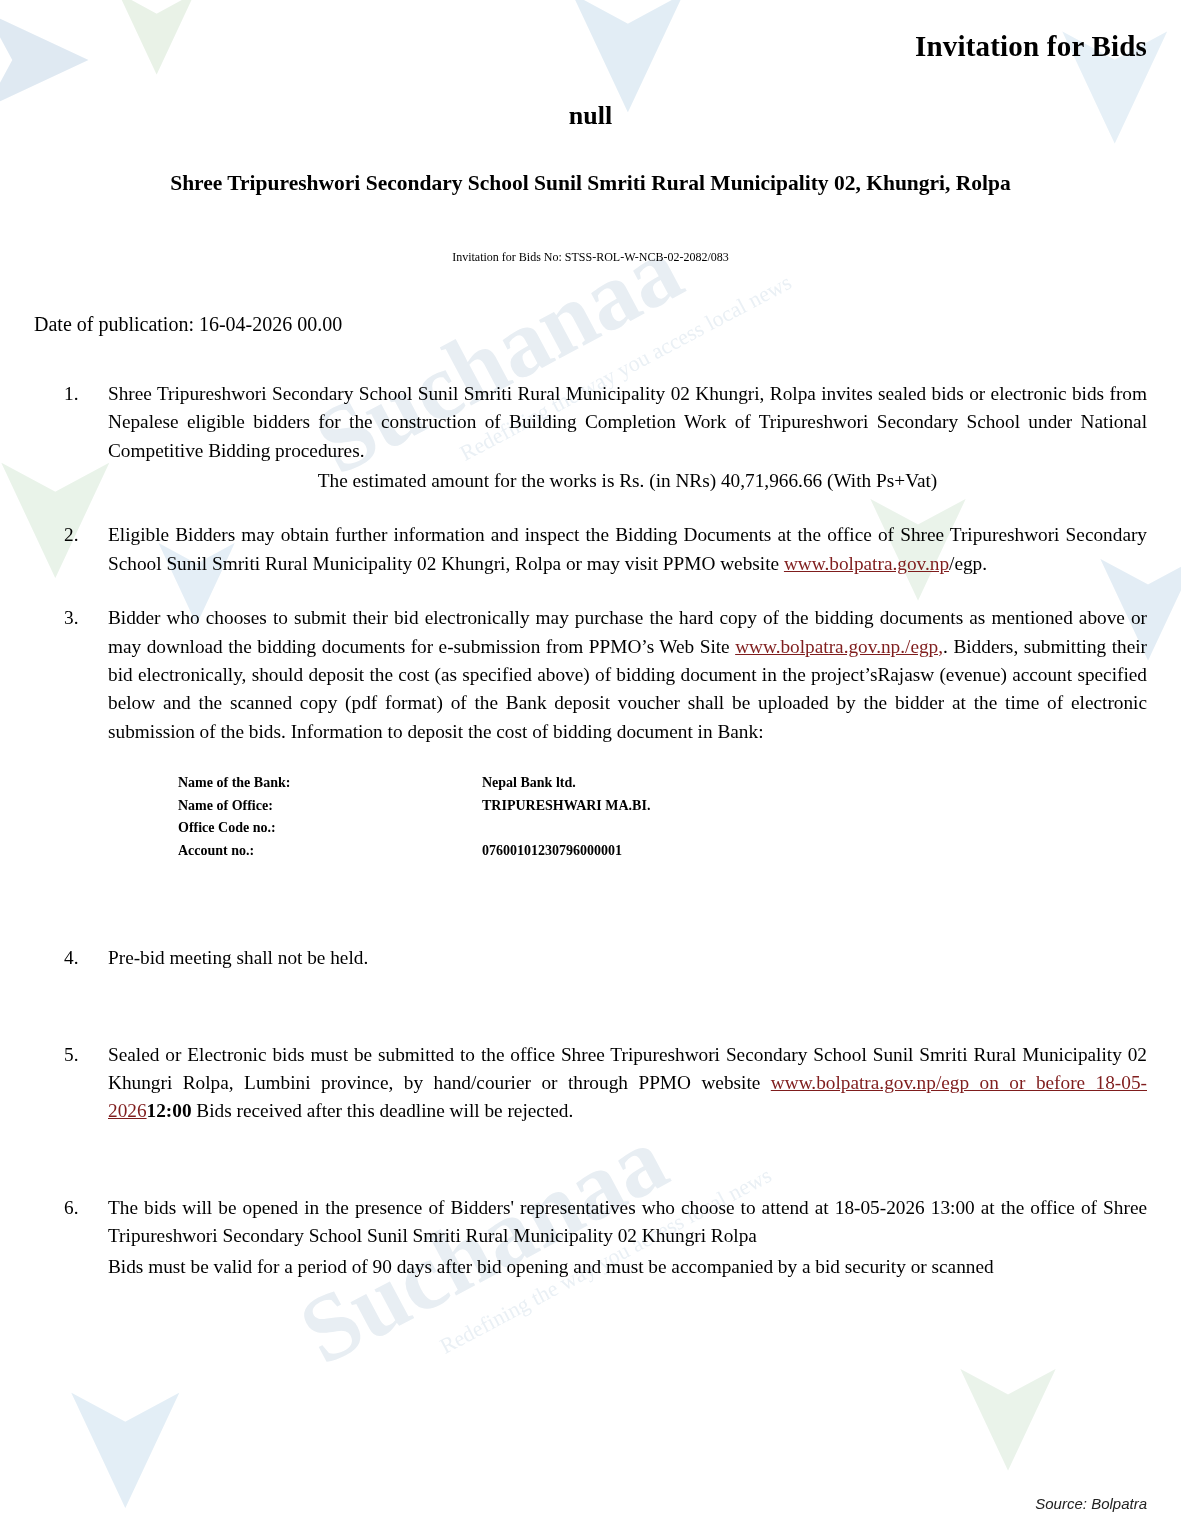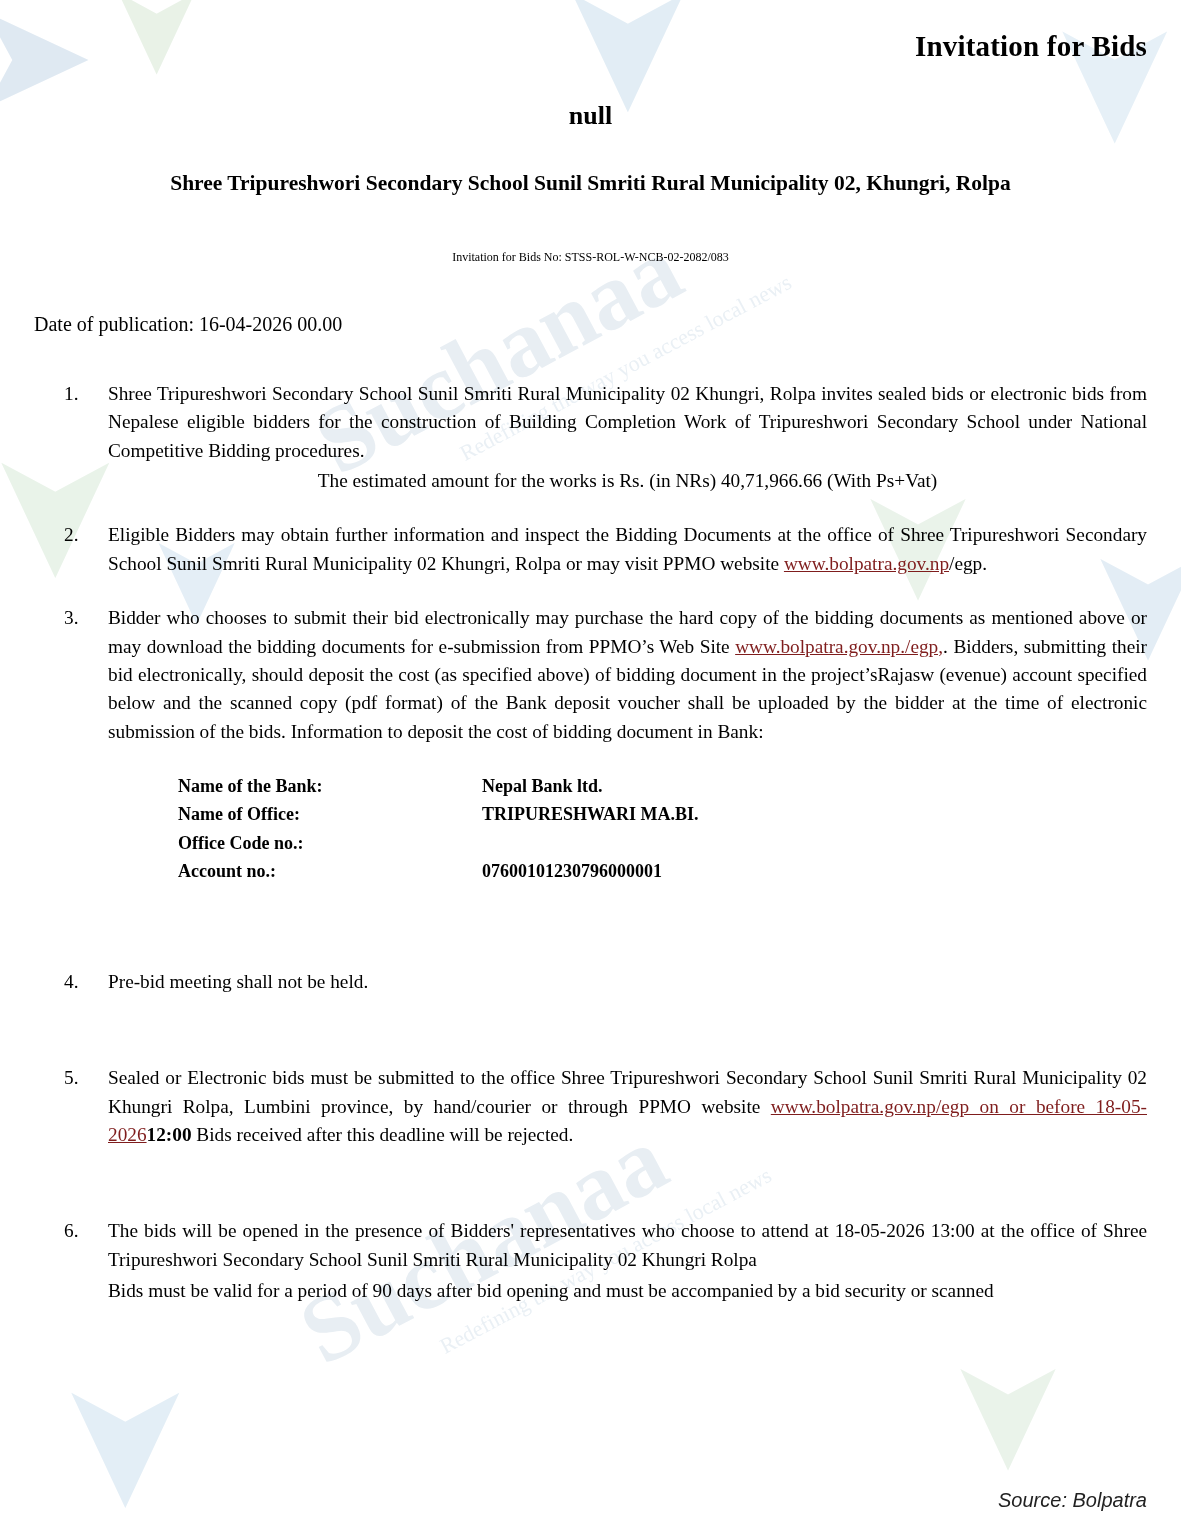--- a/index.html
+++ b/index.html
@@ -118,21 +118,21 @@
 
   a.doclink {
     color: #7f1d1d;
     text-decoration: underline;
   }
 
   
   table.bank {
     margin: 26px 0 0 70px;
     border-collapse: collapse;
-    font-size: 18px;
+    font-size: 14px;
   }
   table.bank td {
     padding: 1px 0;
     vertical-align: top;
   }
   table.bank td.label {
     font-weight: bold;
     width: 300px;
     white-space: nowrap;
   }
@@ -144,21 +144,21 @@
 
   .gap-lg { height: 56px; }
   .gap-md { height: 42px; }
 
   .bold { font-weight: bold; }
 
   .source-line {
     position: absolute;
     right: 34px;
     bottom: 12px;
-    font-size: 20px;
+    font-size: 15px;
     font-style: italic;
     font-family: "Liberation Sans", sans-serif;
     color: #222222;
     z-index: 3;
   }
 </style>
 </head>
 <body>
 
 <div class="watermark-layer">

